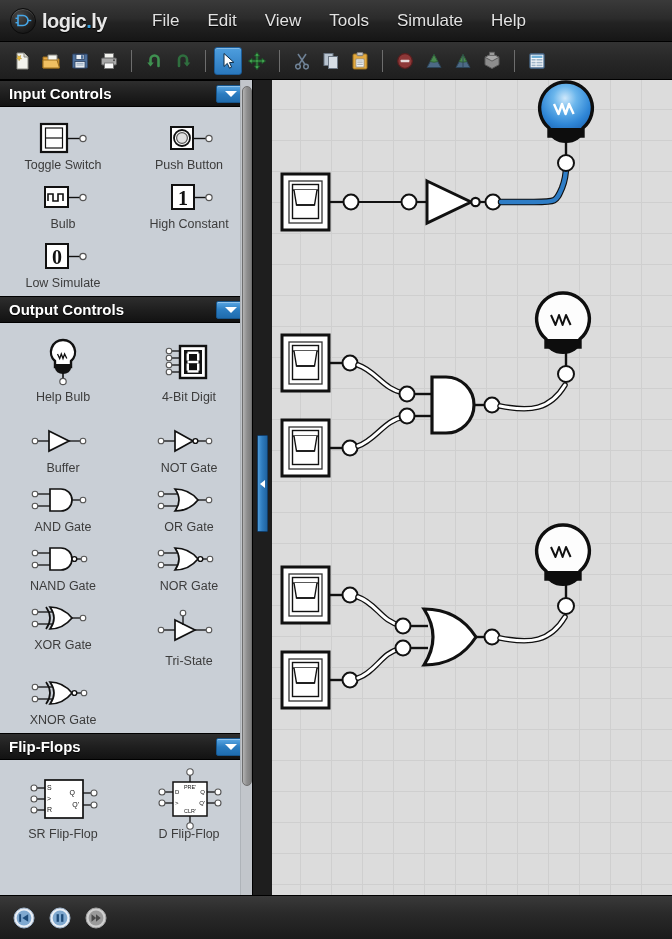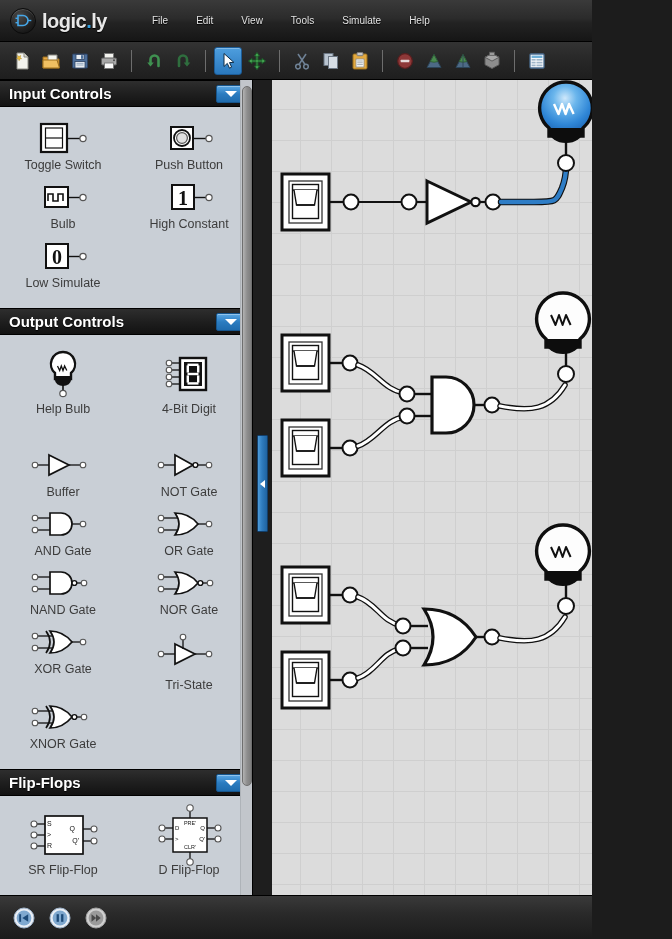--- a/index.html
+++ b/index.html
@@ -4,21 +4,21 @@
 <style>
   * { box-sizing: border-box; margin: 0; padding: 0; }
   html, body {
     width: 672px; height: 939px;
     background: #1c1c1c;
     font-family: "Liberation Sans", sans-serif;
     overflow: hidden;
   }
   #app {
     position: relative;
-    width: 592px; height: 939px;
+    width: 672px; height: 939px;
     background: #141414;
     display: flex; flex-direction: column;
   }
 
   
   .menubar {
     position: relative;
     height: 42px; flex: 0 0 42px;
     background: linear-gradient(180deg,#3a3a3a 0%,#2b2b2b 45%,#232323 55%,#161616 100%);
     border-bottom: 1px solid #000;
@@ -35,21 +35,21 @@
   }
   .logo-text {
     margin-left: 6px;
     color: #e8e8e8; font-size: 20px; font-weight: bold;
     letter-spacing: -0.5px; line-height: 1;
     text-shadow: 0 1px 1px #000;
   }
   .logo-text .dot { color: #2f9fe0; }
   .menus { display:flex; align-items:center; gap:0; margin-left: 8px; }
   .menu-item {
-    color: #e2e2e2; font-size: 10px;
+    color: #e2e2e2; font-size: 17px;
     padding: 5px 14px; cursor: default;
     text-shadow: 0 1px 1px #000;
   }
 
   
   .toolbar {
     height: 38px; flex: 0 0 38px;
     background: linear-gradient(180deg,#333 0%,#272727 50%,#1e1e1e 100%);
     border-bottom: 1px solid #000;
     display: flex; align-items: center; padding-left: 8px; gap: 1px;
@@ -92,21 +92,21 @@
     width: 30px; height: 18px; border-radius: 2px;
     background: linear-gradient(180deg,#5aa7e4 0%,#2b7cc0 50%,#1f6cae 100%);
     border: 1px solid #16558c;
     box-shadow: inset 0 1px 0 rgba(255,255,255,.35);
     display:flex; align-items:center; justify-content:center;
   }
   .caret {
     width:0;height:0;border-left:6px solid transparent;border-right:6px solid transparent;
     border-top:6px solid #ffffff;
   }
-  .section-body { background: #c9cfd6; padding: 8px 0 16px 0; }
+  .section-body { background: #c9cfd6; padding: 8px 0 4px 0; }
   .grid2 { display: grid; grid-template-columns: 1fr 1fr; }
   .palette-item {
     display:flex; flex-direction:column; align-items:center; justify-content:flex-start;
     padding: 4px 0 2px 0; cursor: default;
   }
   .pi-icon { height: 38px; display:flex; align-items:center; justify-content:center; }
   .pi-icon.tall { height: 54px; }
   .pi-label { font-size: 12.5px; color: #3c3c3c; margin-top: 1px; text-align:center; }
 
   

